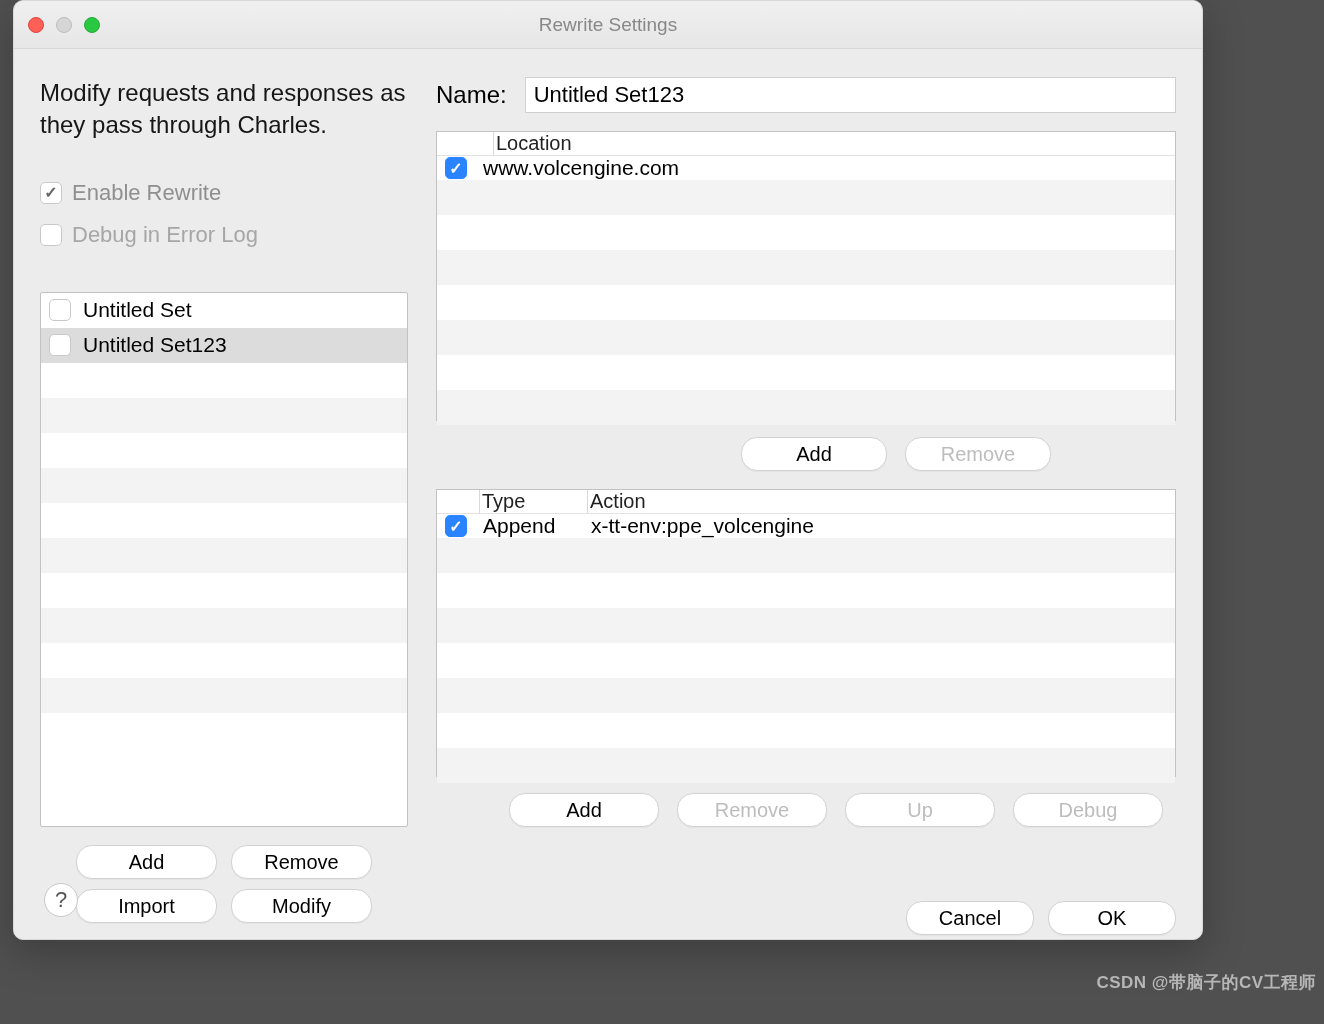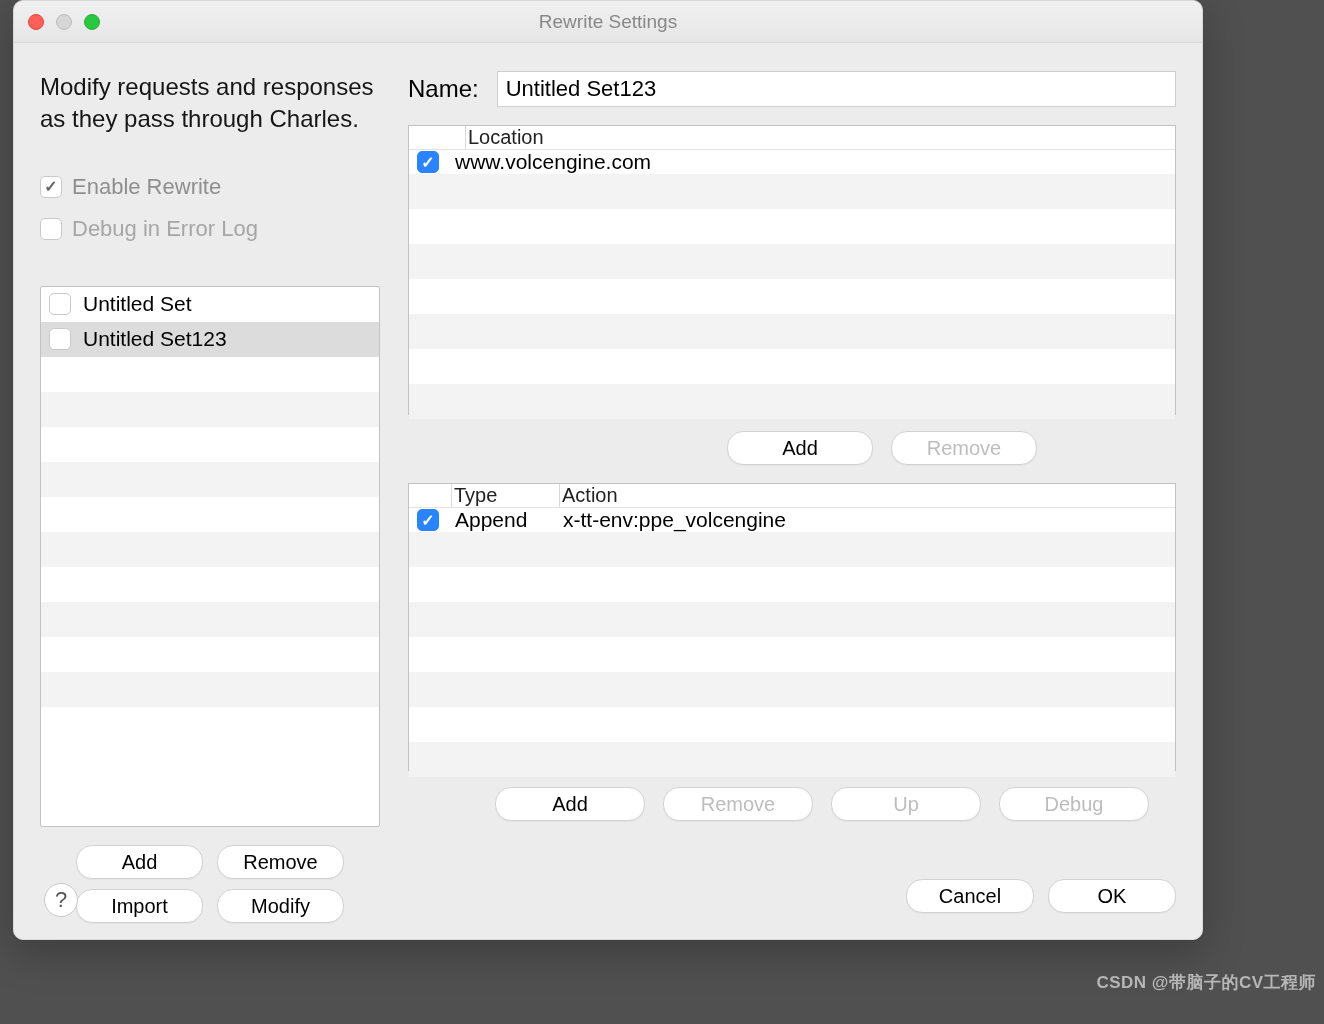--- a/index.html
+++ b/index.html
@@ -18,37 +18,37 @@
     width: 1190px;
     height: 940px;
     background: #ececec;
     border: 1px solid #d8d8d8;
     border-radius: 10px;
     box-shadow: 0 12px 40px rgba(0,0,0,.25);
     display: flex;
     flex-direction: column;
   }
   .titlebar {
-    height: 42px;
+    height: 48px;
     border-bottom: 1px solid #d8d8d8;
     display: flex;
     align-items: center;
     padding: 4px 14px;
     position: relative;
     background: linear-gradient(#f0f0f0,#e6e6e6);
     border-radius: 10px 10px 0 0;
   }
   .traffic { display:flex; gap:12px; align-items:center; }
   .dot { width:16px; height:16px; border-radius:50%; }
   .red   { background:#ff5f57; border:1px solid #e0443e; }
   .grey  { background:#d6d6d6; border:1px solid #bcbcbc; }
   .green { background:#28c840; border:1px solid #28a93a; }
   .title { position:absolute; left:0; right:0; text-align:center; font-size:19px; color:#888; pointer-events:none;}
   .body { flex:1; display:flex; padding:28px 26px 16px 26px; gap:28px; position:relative; }
-  .left { width: 340px; display:flex; flex-direction:column; }
+  .left { width: 368px; display:flex; flex-direction:column; }
   .description { font-size:24px; line-height:1.35; color:#161616; margin-bottom:18px; }
   .chk-row { display:flex; align-items:center; margin:8px 0; font-size:22px; color:#a6a6a6; }
   .chk-row.first { margin-top: 20px; }
   .chk-row.active-opt { color:#8f8f8f; }
   .checkbox {
     width:22px; height:22px; border-radius:5px; border:1px solid #c9c9c9; background:#fff; margin-right:10px; display:flex; align-items:center; justify-content:center; flex:none;
   }
   .checkbox.checked::after { content:"✓"; font-size:16px; color:#666; font-weight:600; }
   .checkbox.blue { background:#2b84ff; border-color:#2b84ff; }
   .checkbox.blue.checked::after { color:#fff; }
@@ -85,21 +85,21 @@
   .loc-table .col-chk { width:56px; }
   .loc-table .col-loc { flex:1; }
   .btns-center { display:flex; gap:18px; justify-content:center; margin:16px 0 18px 0; padding-left:180px; }
   .btn-mid { width:146px; }
   .act-table { height:288px; }
   .act-table .col-chk { width:42px; }
   .act-table .col-type { width:108px; }
   .act-table .col-action { flex:1; }
   .btns-bottom { display:flex; gap:18px; justify-content:center; margin:16px 0 0 0; padding-left:60px;}
   .btn-bot { width:150px; }
-  .footer { position:absolute; right:26px; bottom:26px; display:flex; gap:14px; }
+  .footer { position:absolute; right:26px; bottom:4px; display:flex; gap:14px; }
   .footer .btn { width:128px; }
   .help {
     position:absolute; left:30px; bottom:22px; width:34px; height:34px; border-radius:50%;
     border:1px solid #c9c9c9; background:#fff; display:flex; align-items:center; justify-content:center;
     font-size:22px; color:#555;
   }
   .watermark { position:absolute; right:8px; bottom:30px; color:#b6b6b6; font-size:17px; letter-spacing:.5px;font-weight:bold; }
 </style>
 </head>
 <body>

